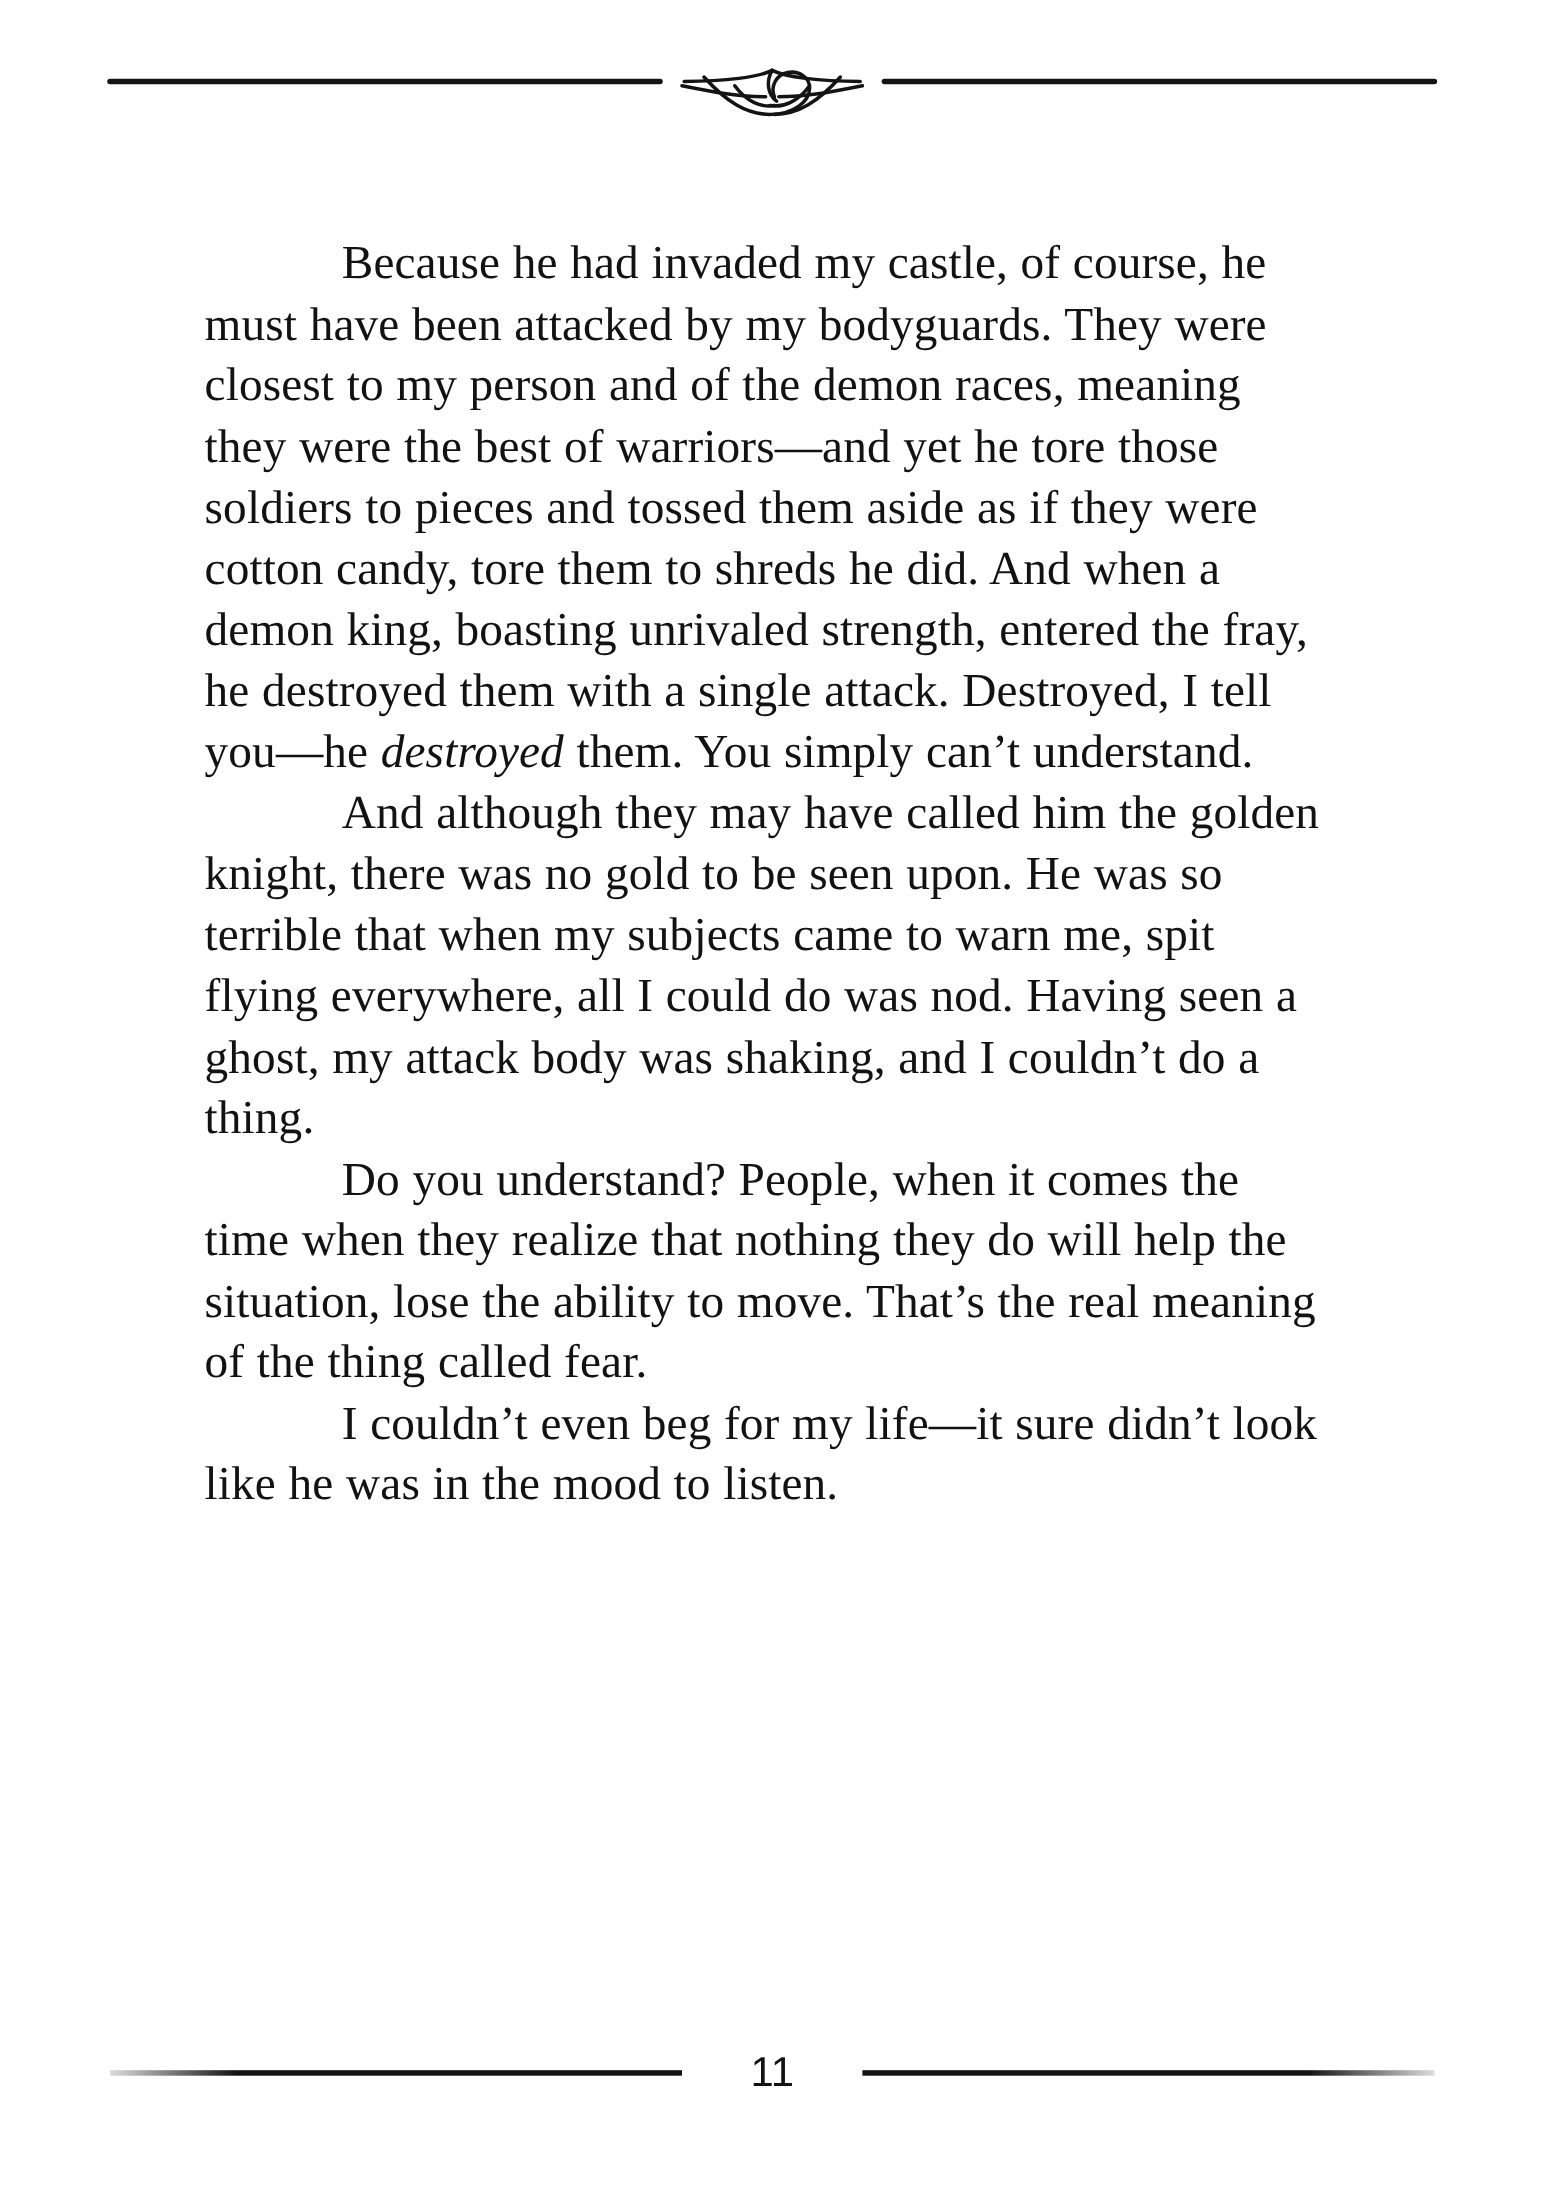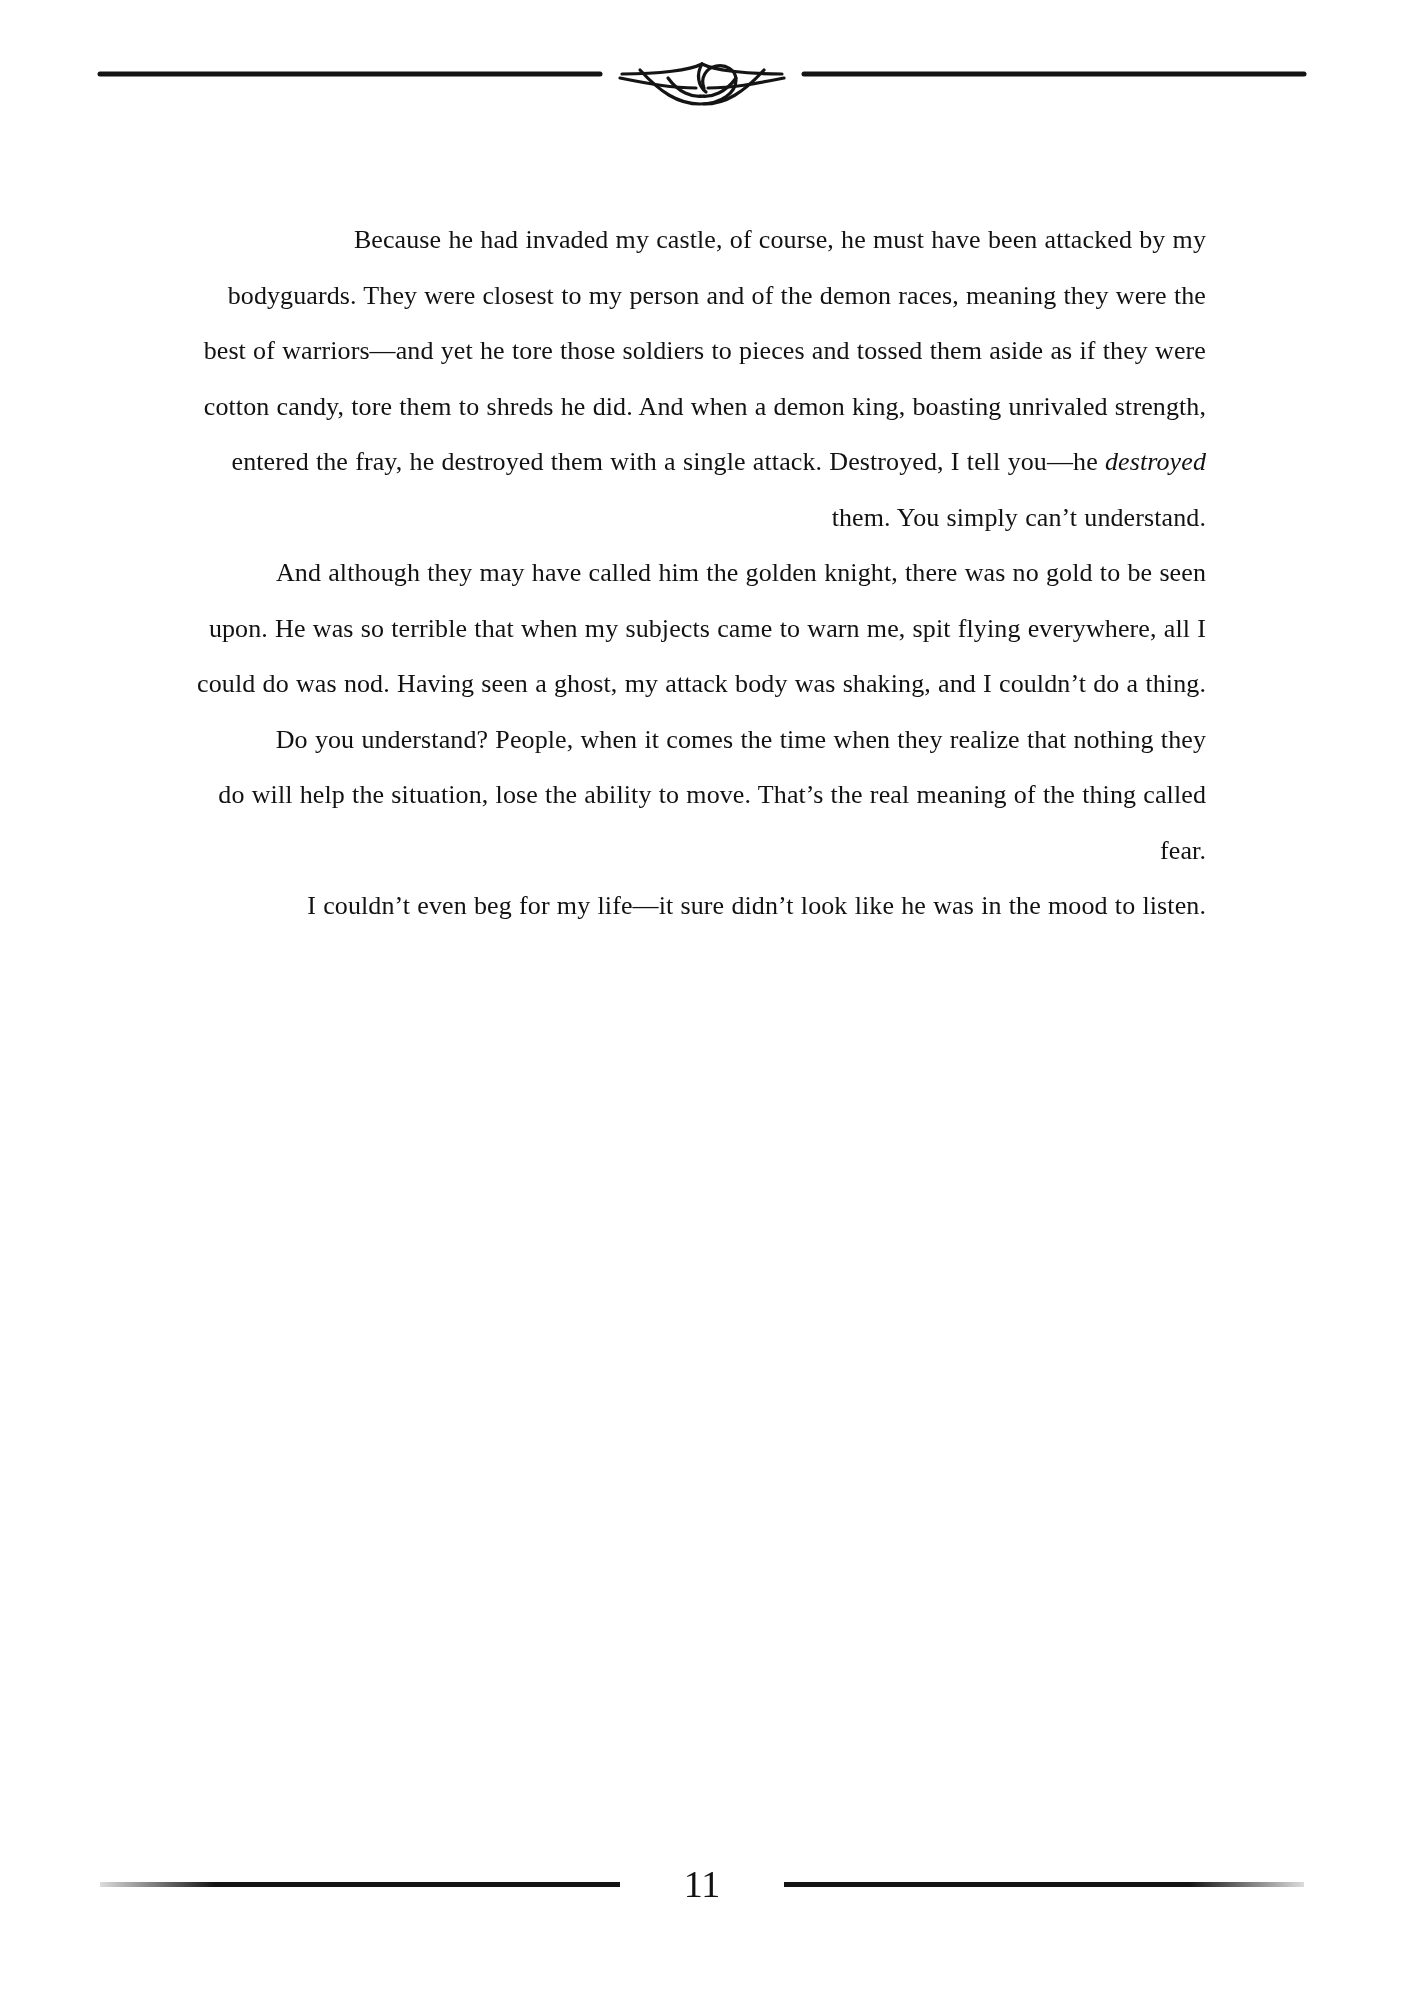--- a/index.html
+++ b/index.html
@@ -36,23 +36,23 @@
   }
 
   
   .content {
     position: absolute;
     top: 212px;
     left: 186px;
     width: 1020px;
   }
   .para {
-    font-size: 26px;
+    font-size: 43px;
     line-height: 55.5px;
-    text-align: right;
+    text-align: left;
     text-indent: 2.9em;
     margin: 0;
     letter-spacing: 0.1px;
     word-spacing: 0.6px;
     color: #121212;
   }
   .para em {
     font-style: italic;
   }
 
@@ -83,21 +83,21 @@
   }
   .page-number {
     position: absolute;
     top: 0;
     left: 0;
     width: 1404px;
     text-align: center;
     font-size: 38px;
     line-height: 60px;
     color: #121212;
-    font-family: Liberation Serif, serif;
+    font-family: Liberation Sans, sans-serif;
   }
 </style>
 </head>
 <body>
 
 <div class="page">
 
   <div class="header-ornament">
     <svg width="1404" height="70" viewBox="0 0 1404 70" xmlns="http://www.w3.org/2000/svg">
 

